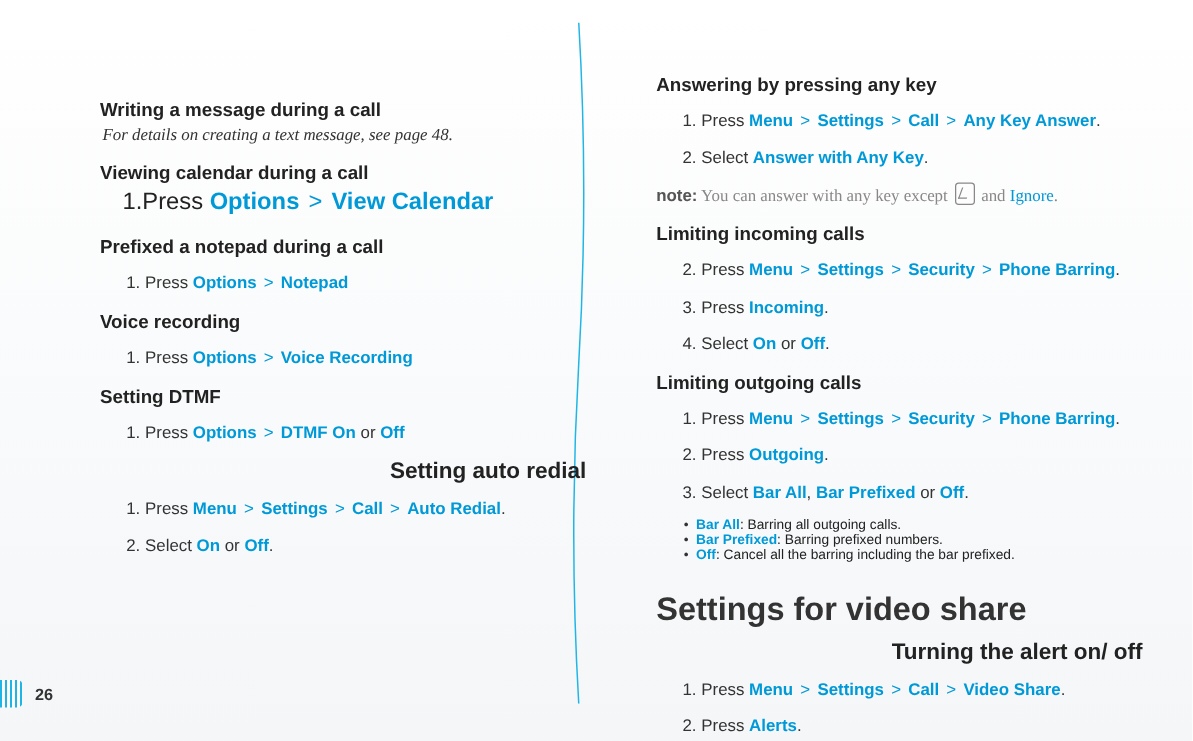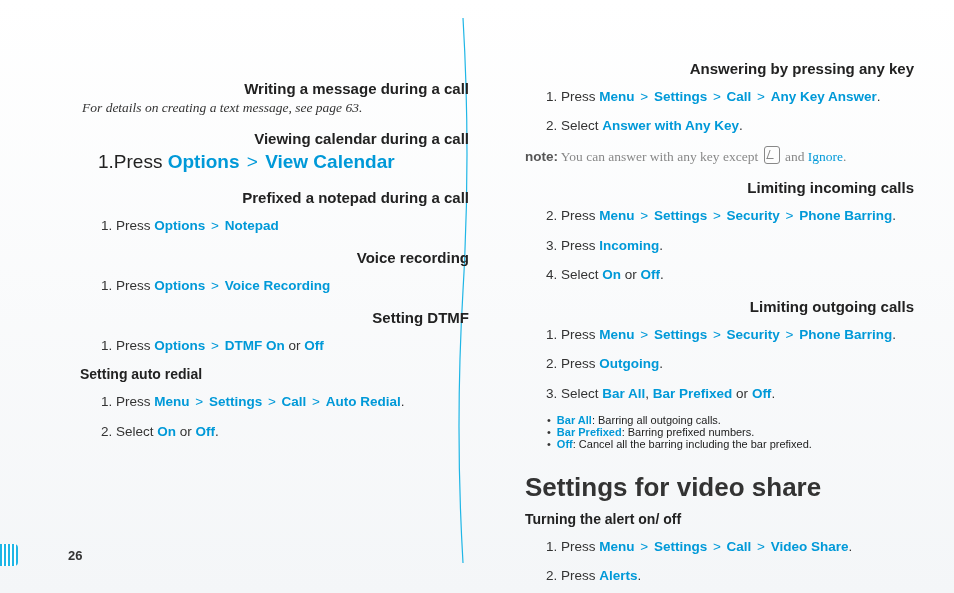--- a/index.html
+++ b/index.html
@@ -46,21 +46,20 @@
     width: 20px;
     transform: translateX(-24px);
     pointer-events: none;
   }
   .divider svg { width: 100%; height: 100%; }
   .section-title {
     font-size: 15px;
     font-weight: 700;
     color: #222;
     margin: 14px 0 2px 0;
-    text-align: right;
   }
   .first-top { margin-top: 0; }
   ol.steps {
     margin: 0 0 4px 0;
     padding-left: 36px;
     font-size: 13.5px;
     line-height: 1.35;
     color: #333;
   }
   ol.steps li { margin: 11px 0; }
@@ -75,24 +74,25 @@
   }
   h2.big {
     font-size: 26px;
     font-weight: 700;
     color: #333;
     margin: 22px 0 8px 0;
     font-family: Arial, sans-serif;
     letter-spacing: 0;
   }
   .sub-title {
-    font-size: 14px;
+    font-size: 18px;
     font-weight: 700;
     color: #222;
     margin: 4px 0 2px 0;
+    text-align: right;
   }
   .note-line {
     font-size: 13.5px;
     color: #888;
     margin-top: 4px;
     font-family: Georgia, serif;
   }
   .note-label {
     font-family: Arial, sans-serif;
     font-weight: 900;
@@ -136,21 +136,20 @@
     font-size: 19px;
     line-height: 1.35;
   }
   .page-number-bar {
     position: absolute;
     left: 0;
     bottom: 28px;
     height: 20px;
     display: flex;
     align-items: center;
-    gap: 40px;
   }
   .pn-stripes {
     width: 18px;
     height: 22px;
     background: repeating-linear-gradient(
       to right,
       #1fb6e6 0 2px,
       #ffffff 2px 4px
     );
     border-top-right-radius: 4px;
@@ -172,21 +171,21 @@
     <svg viewBox="0 0 20 540" preserveAspectRatio="none">
       <path d="M10 0 Q 18 135 10 270 Q 2 405 10 540" stroke="#1fb6e6" stroke-width="1.2" fill="none"></path>
     </svg>
   </div>
 
   <div class="columns">
 
     <div class="col col-left">
 
       <div class="section-title first-top">Writing a message during a call</div>
-      <div class="note-italic">For details on creating a text message, see page 63.</div>
+      <div class="note-italic">For details on creating a text message, see page 48.</div>
 
       <div class="section-title">Viewing calendar during a call</div>
       <div class="plain-indent">
         <span>1.Press </span><span class="link">Options</span><span class="chev"> &gt; </span><span class="link">View Calendar</span>
       </div>
 
       <div class="section-title">Prefixed a notepad during a call</div>
       <ol class="steps">
         <li>
           <span>Press </span><span class="link">Options</span><span class="chev"> &gt; </span><span class="link">Notepad</span>

